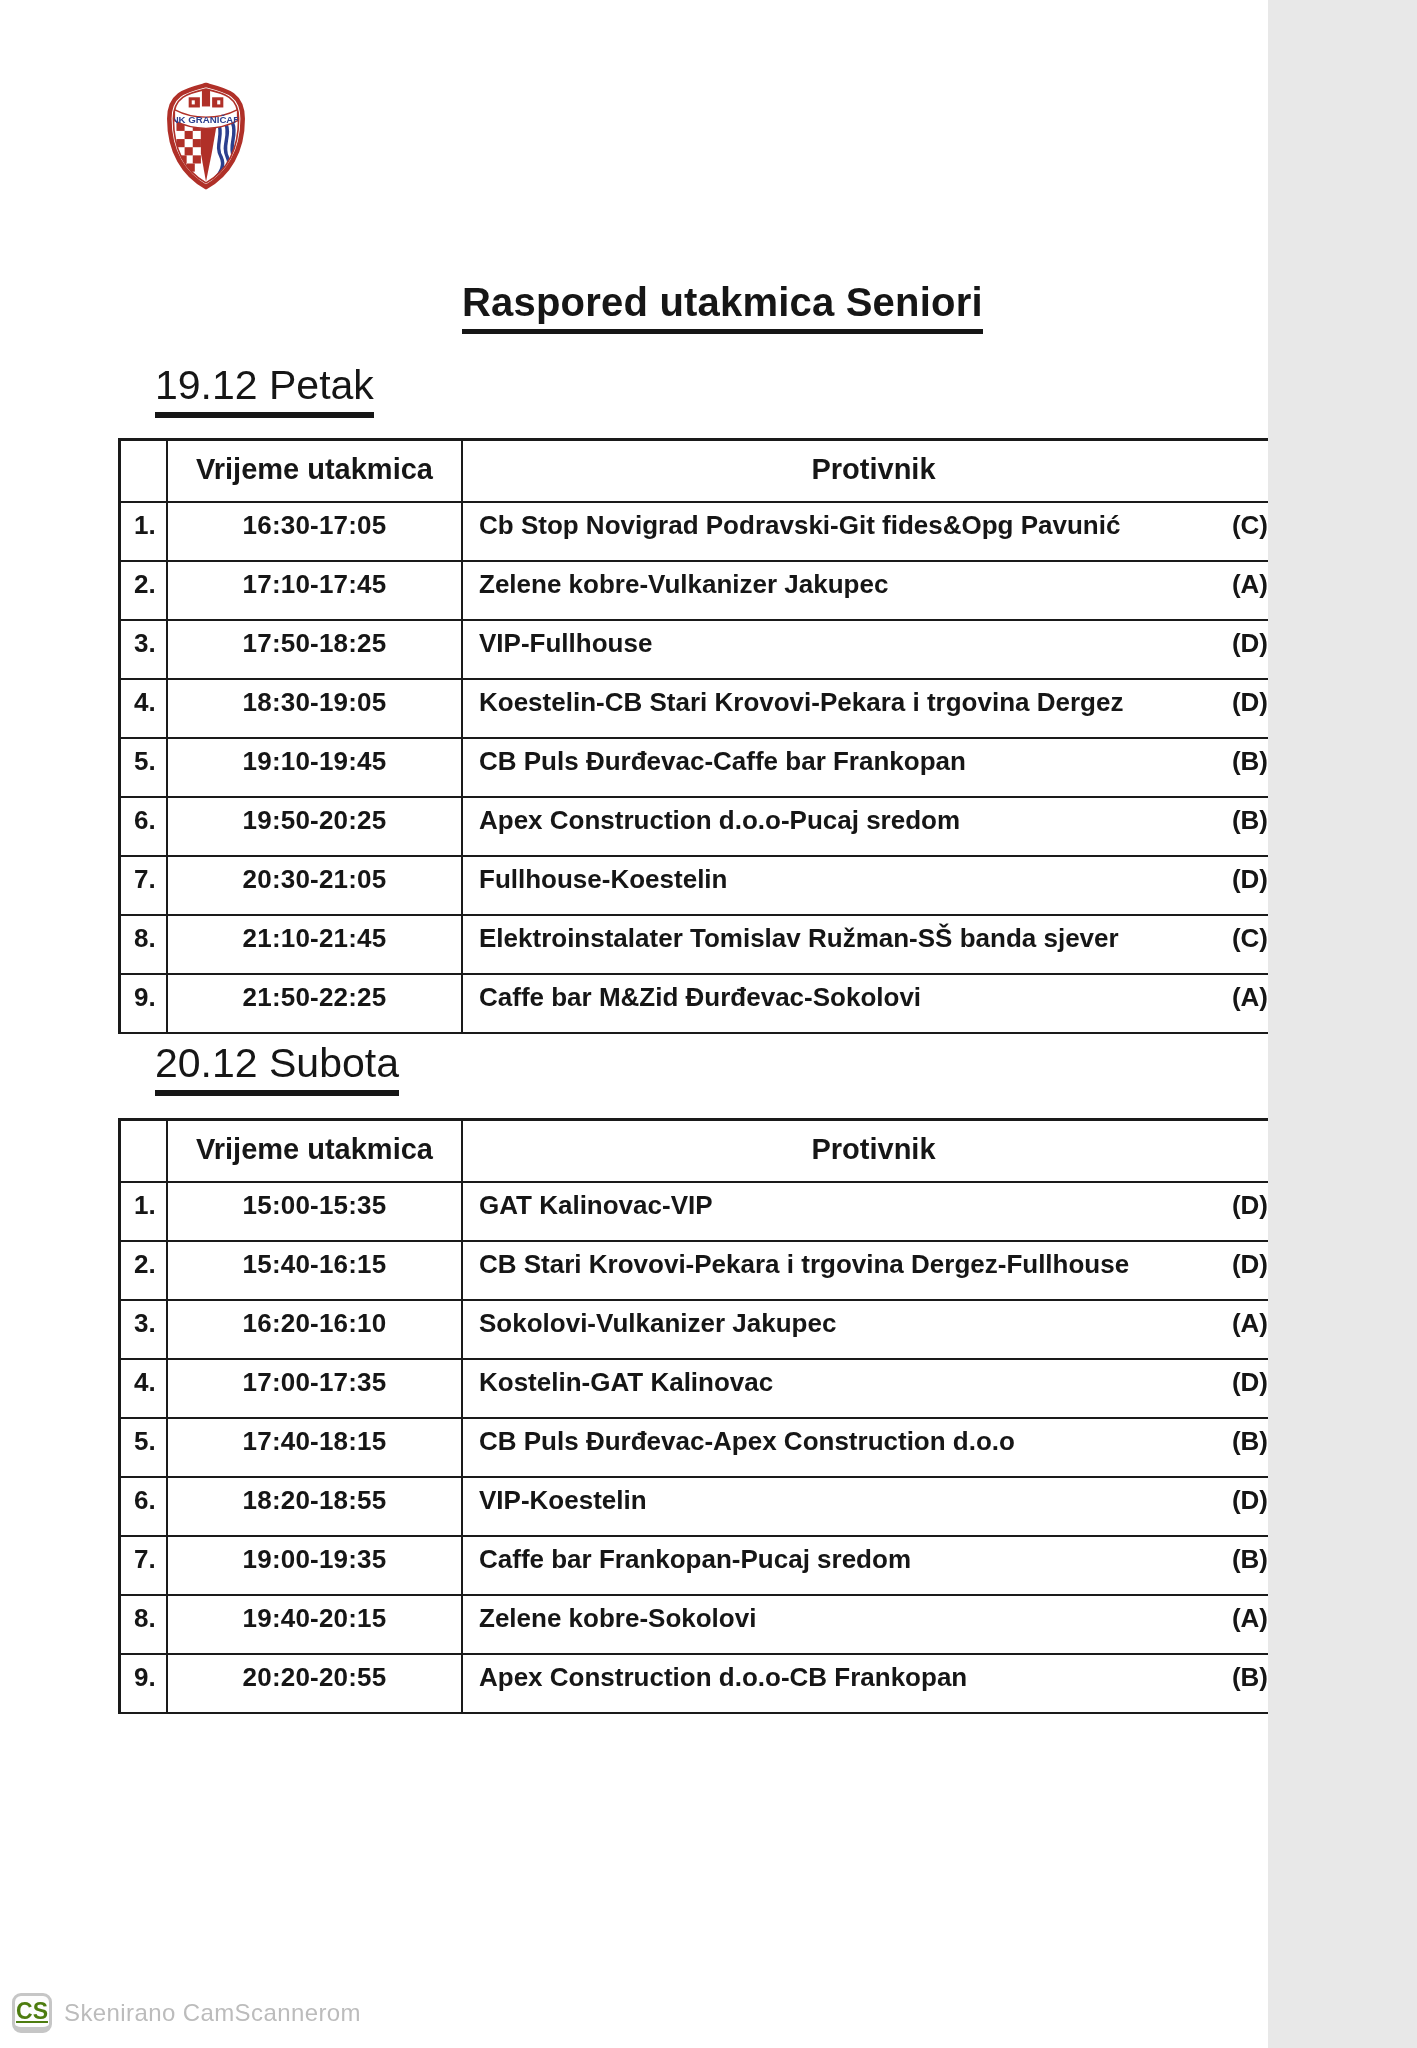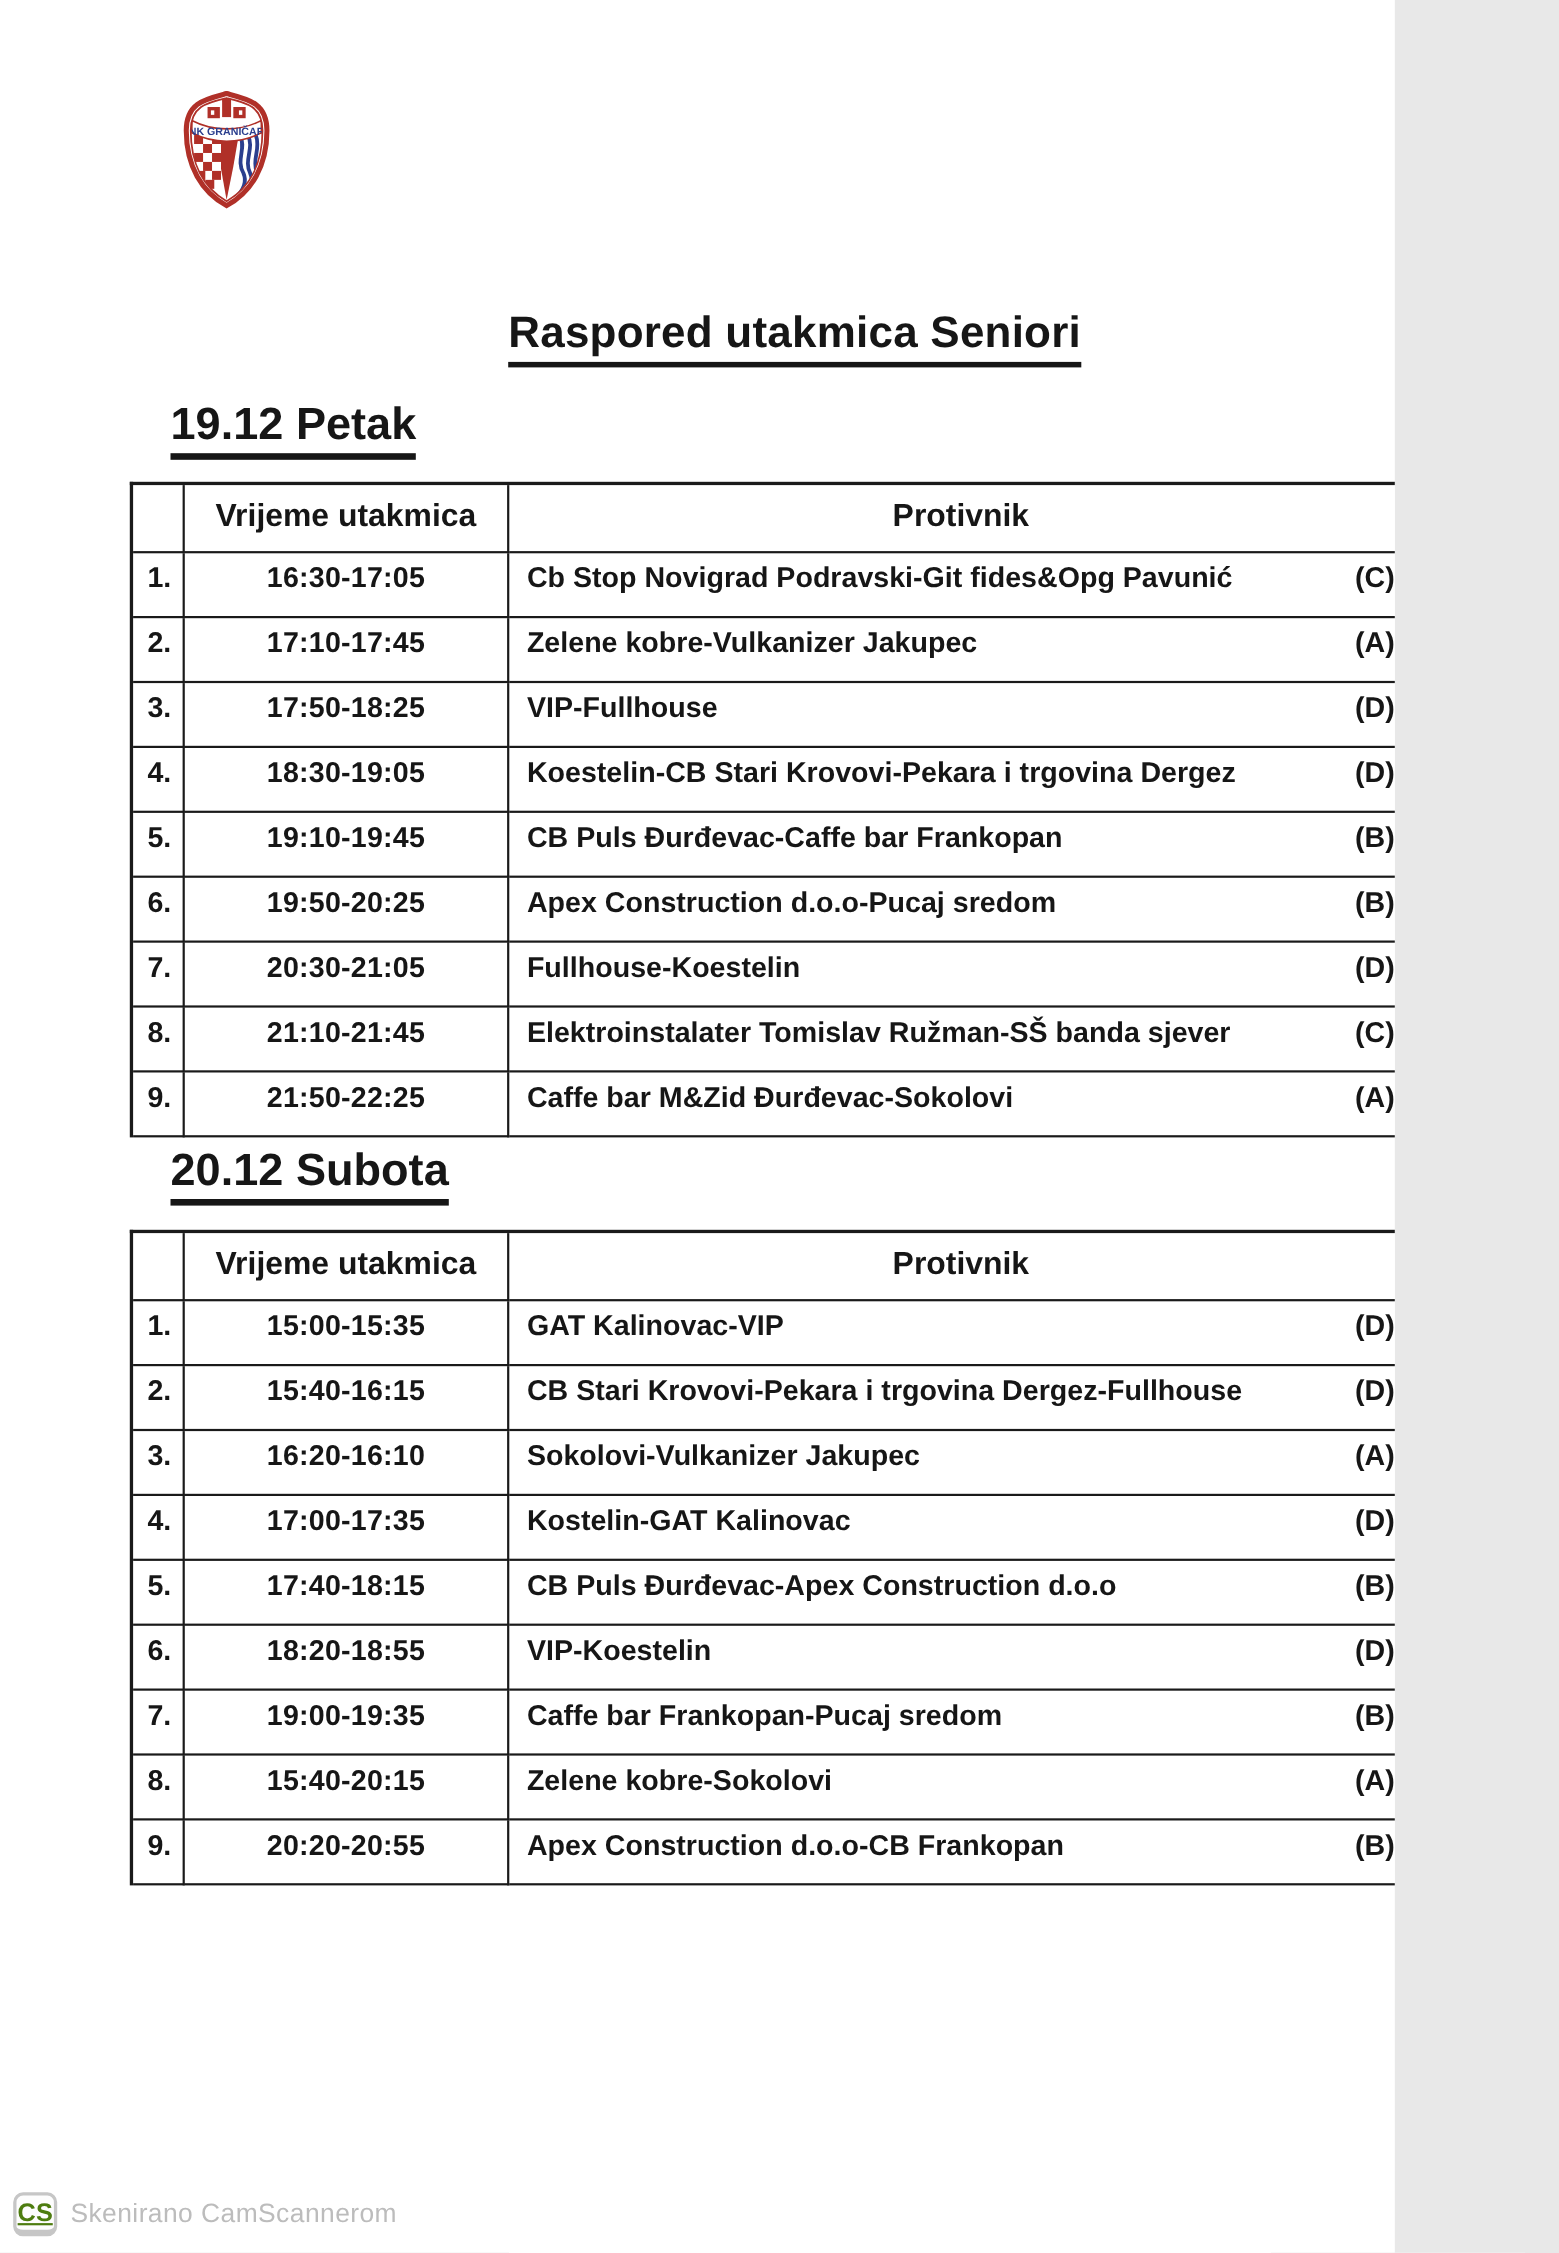--- a/index.html
+++ b/index.html
@@ -16,21 +16,21 @@
   .badge{position:absolute;left:160px;top:82px;width:92px;height:108px;}
   
   .doc-title{
     position:absolute;left:462px;top:280px;
     font-size:40px;font-weight:700;letter-spacing:0.2px;
     border-bottom:5px solid #161616;padding-bottom:4px;
     white-space:nowrap;
   }
   .sec-heading{
     position:absolute;left:155px;
-    font-size:41px;font-weight:700;
+    font-size:41px;font-weight:400;
     border-bottom:6px solid #161616;padding-bottom:3px;
     white-space:nowrap;
   }
   .sec-heading.h1{top:362px;}
   .sec-heading.h2{top:1040px;}
   
   .tbl{
     position:absolute;left:118px;
     display:grid;
     grid-template-columns:47px 295px 823px 197px;
@@ -291,21 +291,21 @@
         <div class="cell dcell time">19:00-19:35</div>
         <div class="cell dcell opp">
           <span>Caffe bar Frankopan-Pucaj sredom</span>
           <span>(B)</span>
         </div>
         <div class="cell dcell res"></div>
       </div>
 
       <div class="row">
         <div class="cell dcell num">8.</div>
-        <div class="cell dcell time">15:40-20:15</div>
+        <div class="cell dcell time">19:40-20:15</div>
         <div class="cell dcell opp">
           <span>Zelene kobre-Sokolovi</span>
           <span>(A)</span>
         </div>
         <div class="cell dcell res"></div>
       </div>
 
       <div class="row">
         <div class="cell dcell num">9.</div>
         <div class="cell dcell time">20:20-20:55</div>

